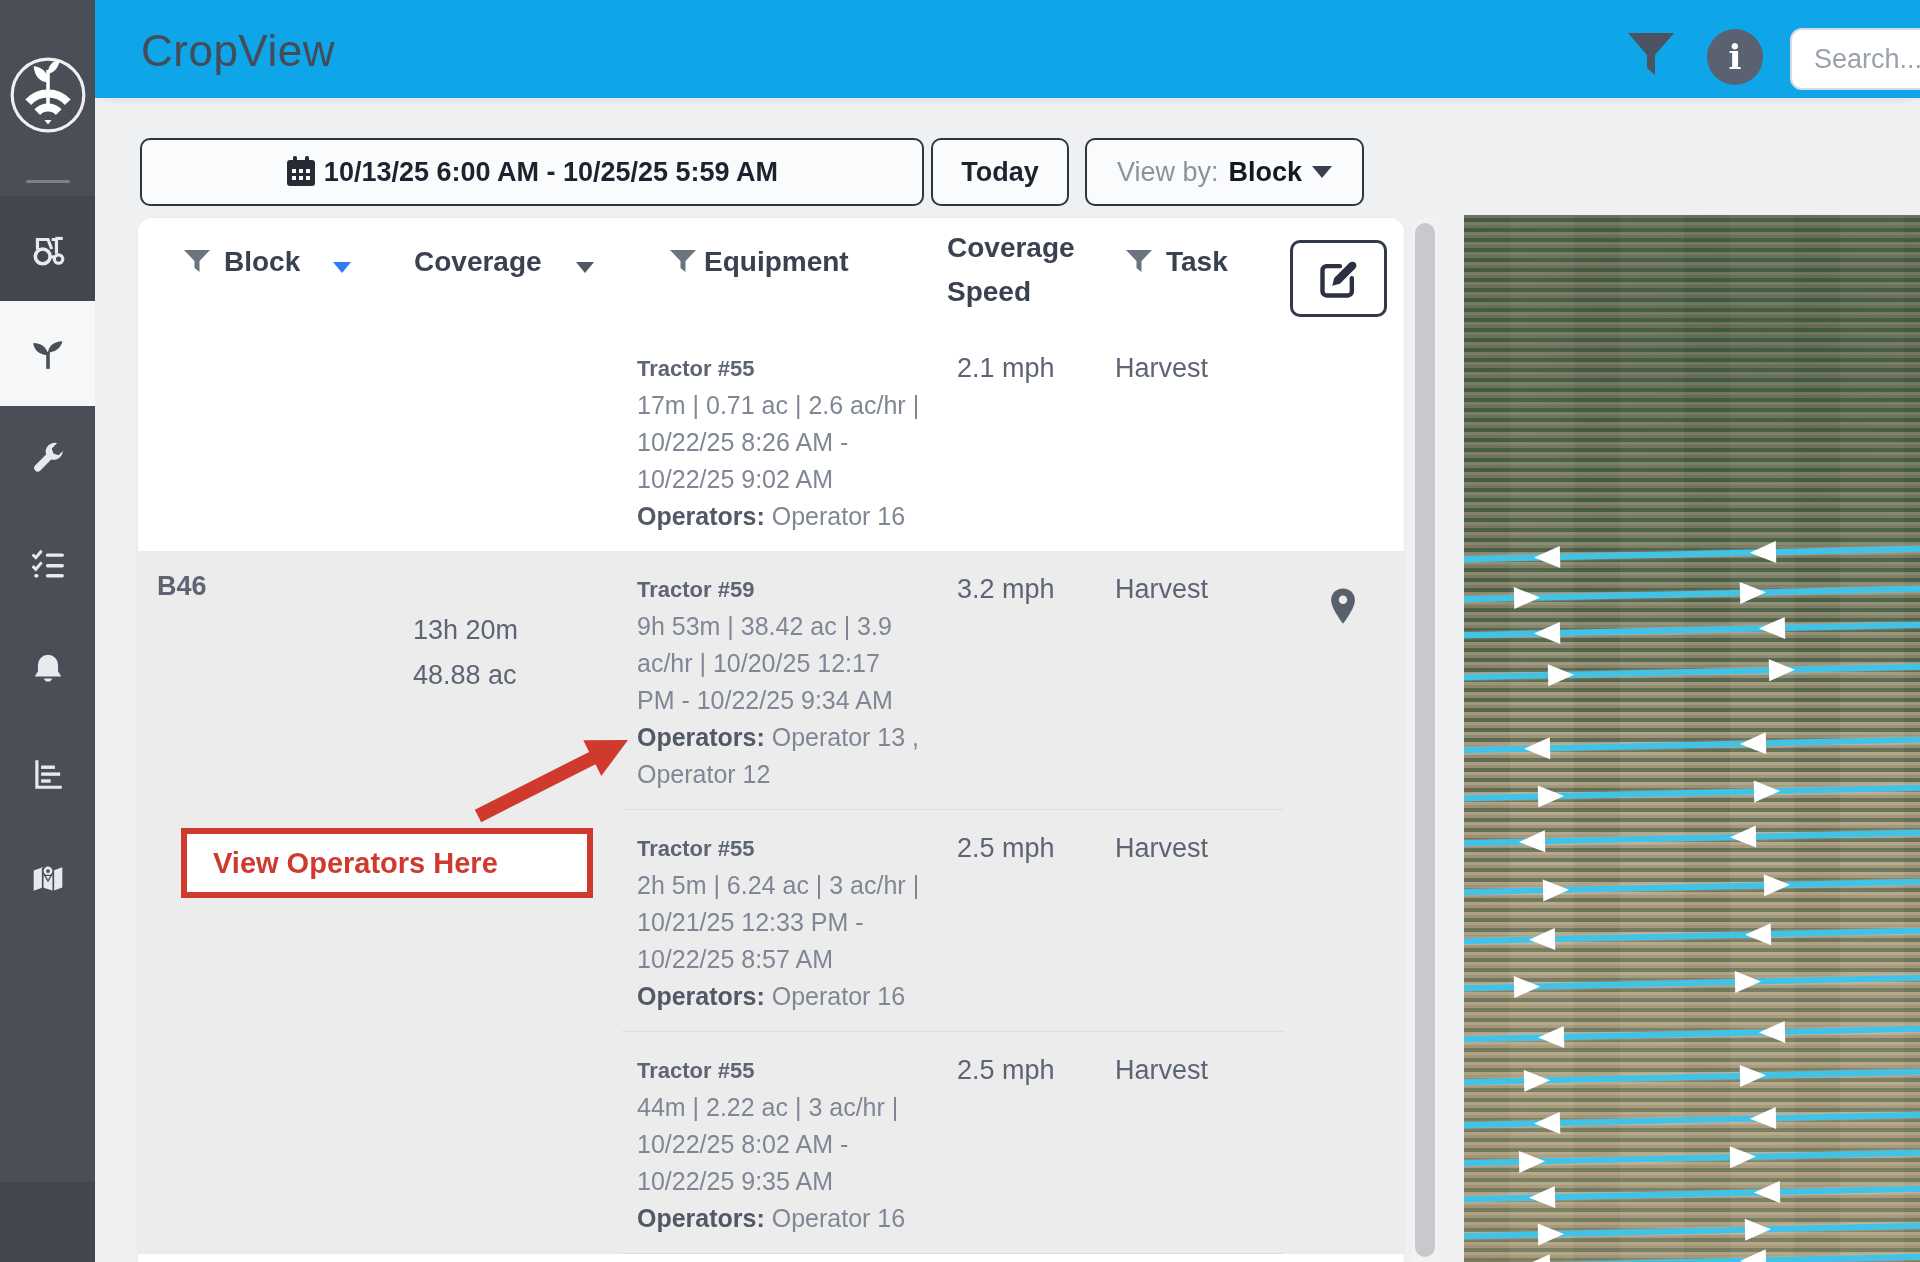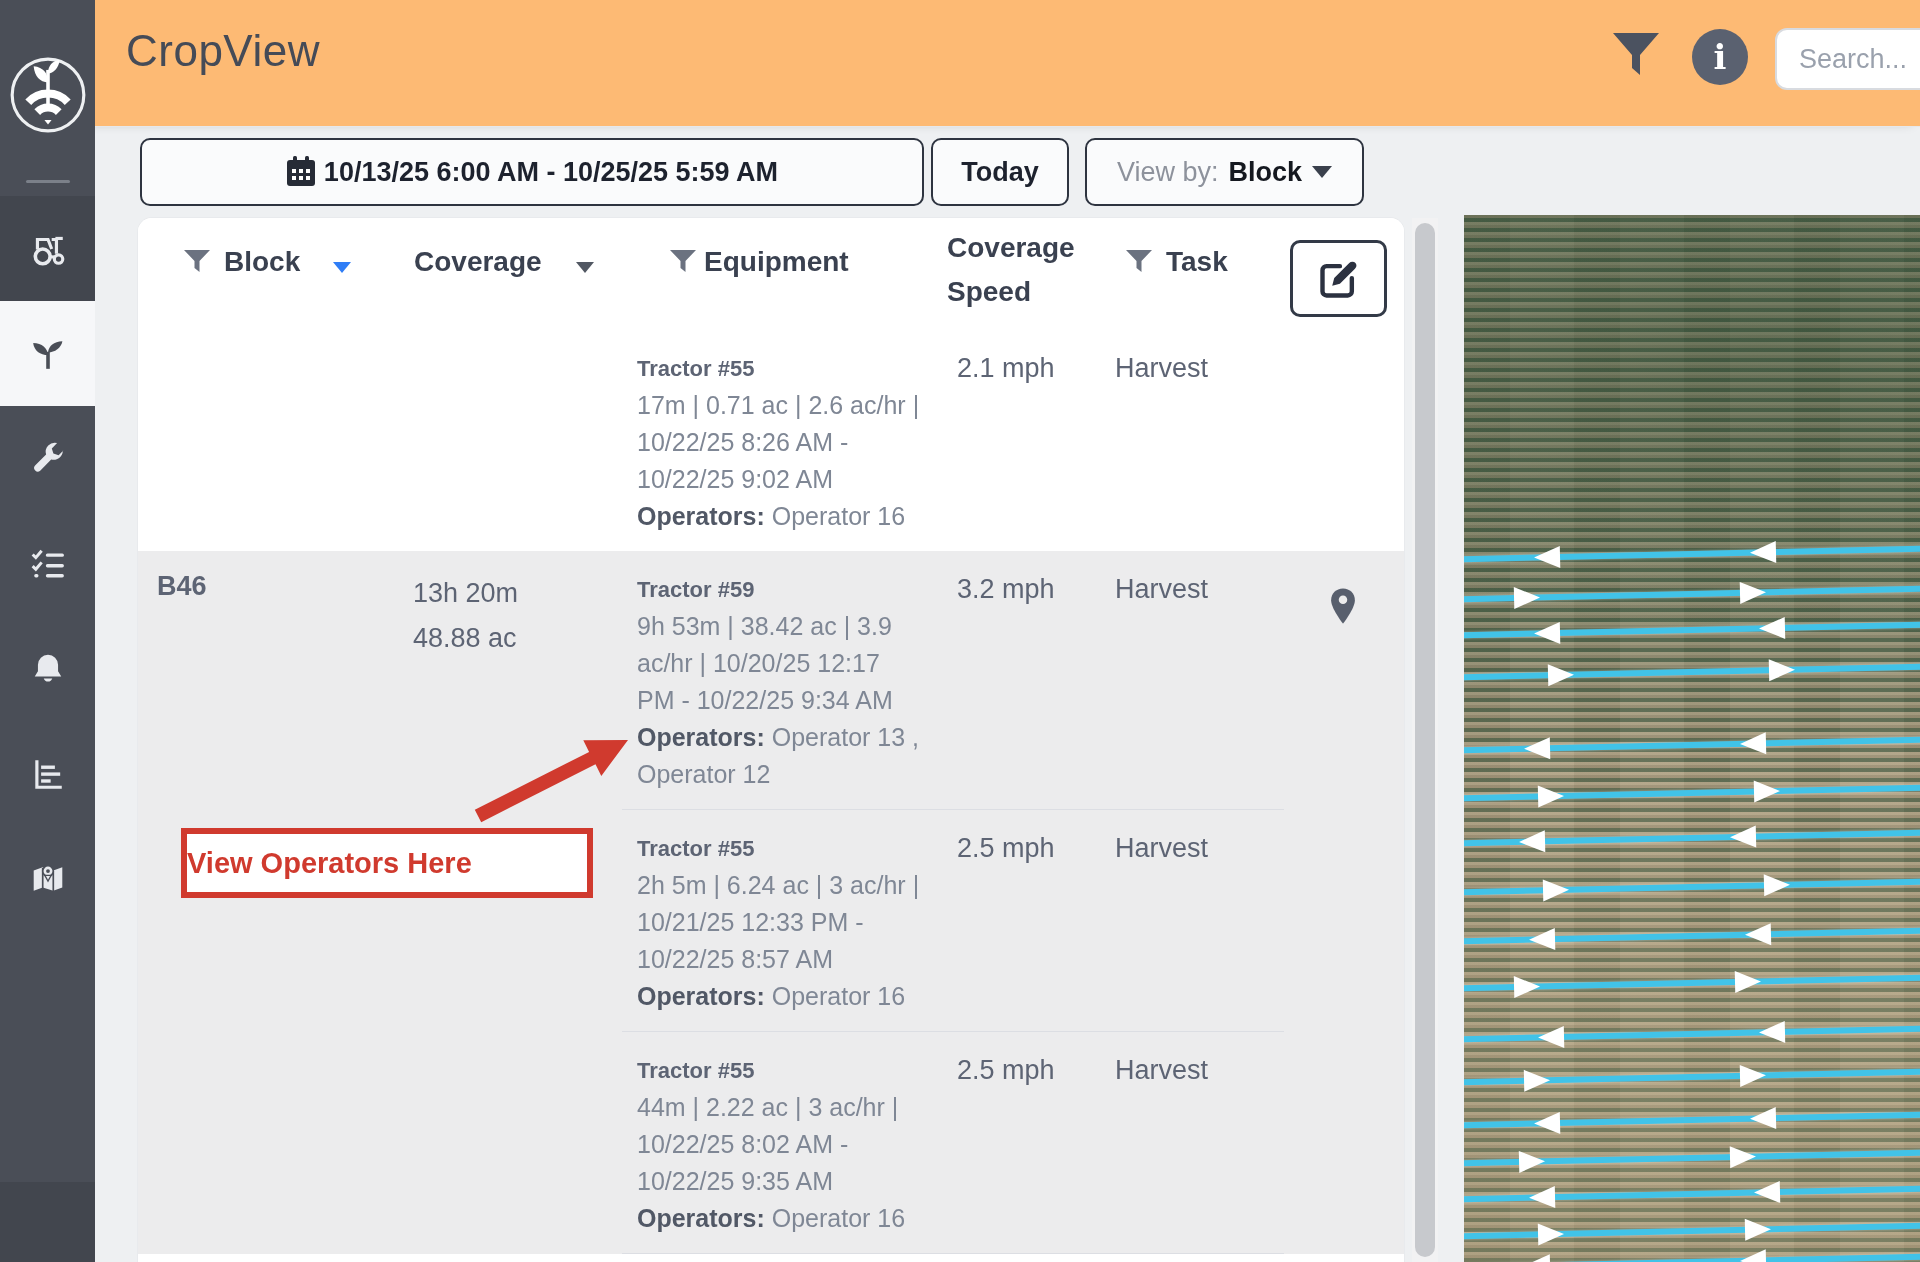--- a/index.html
+++ b/index.html
@@ -15,21 +15,21 @@
   .nav-item{width:95px;height:105px;display:flex;align-items:center;justify-content:center;cursor:pointer;}
   .nav-item.dark-section{background:#42464e;}
   .nav-item.active{background:#f6f7f9;}
   .nav-item.active svg .ic{fill:#4a4e57;}
   .nav-item.active svg .ic-s{stroke:#4a4e57;}
   .nav-bottom{position:absolute;left:0;bottom:0;width:95px;height:80px;background:#42464e;}
   svg .ic{fill:#e8eaee;}
   svg .ic-s{stroke:#e8eaee;fill:none;}
 
   
-  .topbar{position:absolute;left:80px;top:0;right:0;height:126px;background:#fdba74;
+  .topbar{position:absolute;left:95px;top:0;right:0;height:98px;background:#0ea5e9;
           box-shadow:0 1px 0 #e6e8eb, 0 6px 10px -8px rgba(0,0,0,.18);z-index:20;}
   .app-title{position:absolute;left:46px;top:26px;font-size:44px;color:#454b57;letter-spacing:.5px;}
   .tb-filter{position:absolute;left:1533px;top:33px;width:46px;height:44px;}
   .info-btn{position:absolute;left:1612px;top:29px;width:56px;height:56px;border-radius:50%;background:#5a6170;
             display:flex;align-items:center;justify-content:center;cursor:pointer;}
   .info-btn span{font-family:"DejaVu Serif","Liberation Serif",serif;font-weight:700;font-size:34px;color:#fff;line-height:1;}
   .search-box{position:absolute;left:1695px;top:28px;width:280px;height:62px;border:2px solid #d8dbe0;border-radius:12px;
               background:#fff;font-size:27px;color:#3c4250;padding:0 22px;outline:none;}
   .search-box::placeholder{color:#9aa1ad;}
 
@@ -51,21 +51,21 @@
   .th-funnel{position:absolute;width:26px;height:24px;cursor:pointer;}
   .sort-caret{position:absolute;width:0;height:0;border-left:9px solid transparent;border-right:9px solid transparent;
               border-top:11px solid #525863;cursor:pointer;}
   .sort-caret.blue{border-top-color:var(--sort-blue,#2f7df6);}
   .edit-btn{position:absolute;left:1152px;top:22px;width:97px;height:77px;background:#fff;border:3px solid #333a47;
             border-radius:10px;display:flex;align-items:center;justify-content:center;cursor:pointer;}
 
   .group{position:relative;display:grid;grid-template-columns:219px 246px 1fr;padding-left:19px;background:#fff;}
   .group.shaded{background:#ececed;}
   .g-block{padding-top:20px;font-size:27px;font-weight:700;color:#5d6474;}
-  .g-cov{padding-top:20px;padding-left:37px;font-size:27px;color:#5d6474;line-height:45px;}
+  .g-cov{padding-top:20px;padding-left:37px;font-size:27px;color:#5d6474;line-height:45px;margin-top:37px;}
   .entries{width:662px;}
   .entry{display:grid;grid-template-columns:320px 158px 1fr;padding:20px 0 16px;border-bottom:1px solid #dcdee3;cursor:pointer;}
   .group.lead .entry{padding-top:10px;border-bottom:none;}
   .e-equip{padding-left:15px;padding-right:20px;font-size:25px;color:#7f8795;line-height:37px;}
   .e-name{font-size:22px;font-weight:700;color:#5d6474;line-height:37px;}
   .e-op-label{font-weight:700;color:#515866;}
   .e-speed,.e-task{padding-left:15px;font-size:27px;color:#5d6474;line-height:37px;}
   .g-pin{position:absolute;left:1190px;top:36px;width:30px;height:40px;cursor:pointer;}
 
   
@@ -83,21 +83,21 @@
   .track{position:absolute;left:-12px;right:-12px;height:6px;background:var(--track-blue,#41c3e8);
          transform:rotate(-1.3deg);box-shadow:0 0 3px rgba(255,255,255,.45);}
   .trk-arrow{position:absolute;top:-8px;width:0;height:0;border-top:11px solid transparent;border-bottom:11px solid transparent;}
   .trk-arrow.left{border-right:26px solid #fff;}
   .trk-arrow.right{border-left:26px solid #fff;}
 
   
   .annot-arrow{position:absolute;left:468px;top:728px;width:170px;height:100px;z-index:40;pointer-events:none;}
   .callout{position:absolute;left:181px;top:828px;width:412px;height:70px;background:#fff;
            border:6px solid var(--annot-red,#d03a2e);z-index:40;display:flex;align-items:center;
-           font-size:29px;font-weight:700;color:var(--annot-red,#d03a2e);}
+           padding-left:26px;font-size:29px;font-weight:700;color:var(--annot-red,#d03a2e);}
 </style>
 </head>
 <body>
 
 <div class="stage" style="--annot-red: #d03a2e; --track-blue: #41c3e8; --sort-blue: #2f7df6; --sidebar-bg: #4a4e57;">
 
   <aside class="sidebar">
     <div class="logo">
       <svg viewBox="0 0 96 96" width="86" height="86">
         <circle cx="48" cy="48" r="40" fill="none" stroke="#eef0f2" stroke-width="3.5"></circle>

